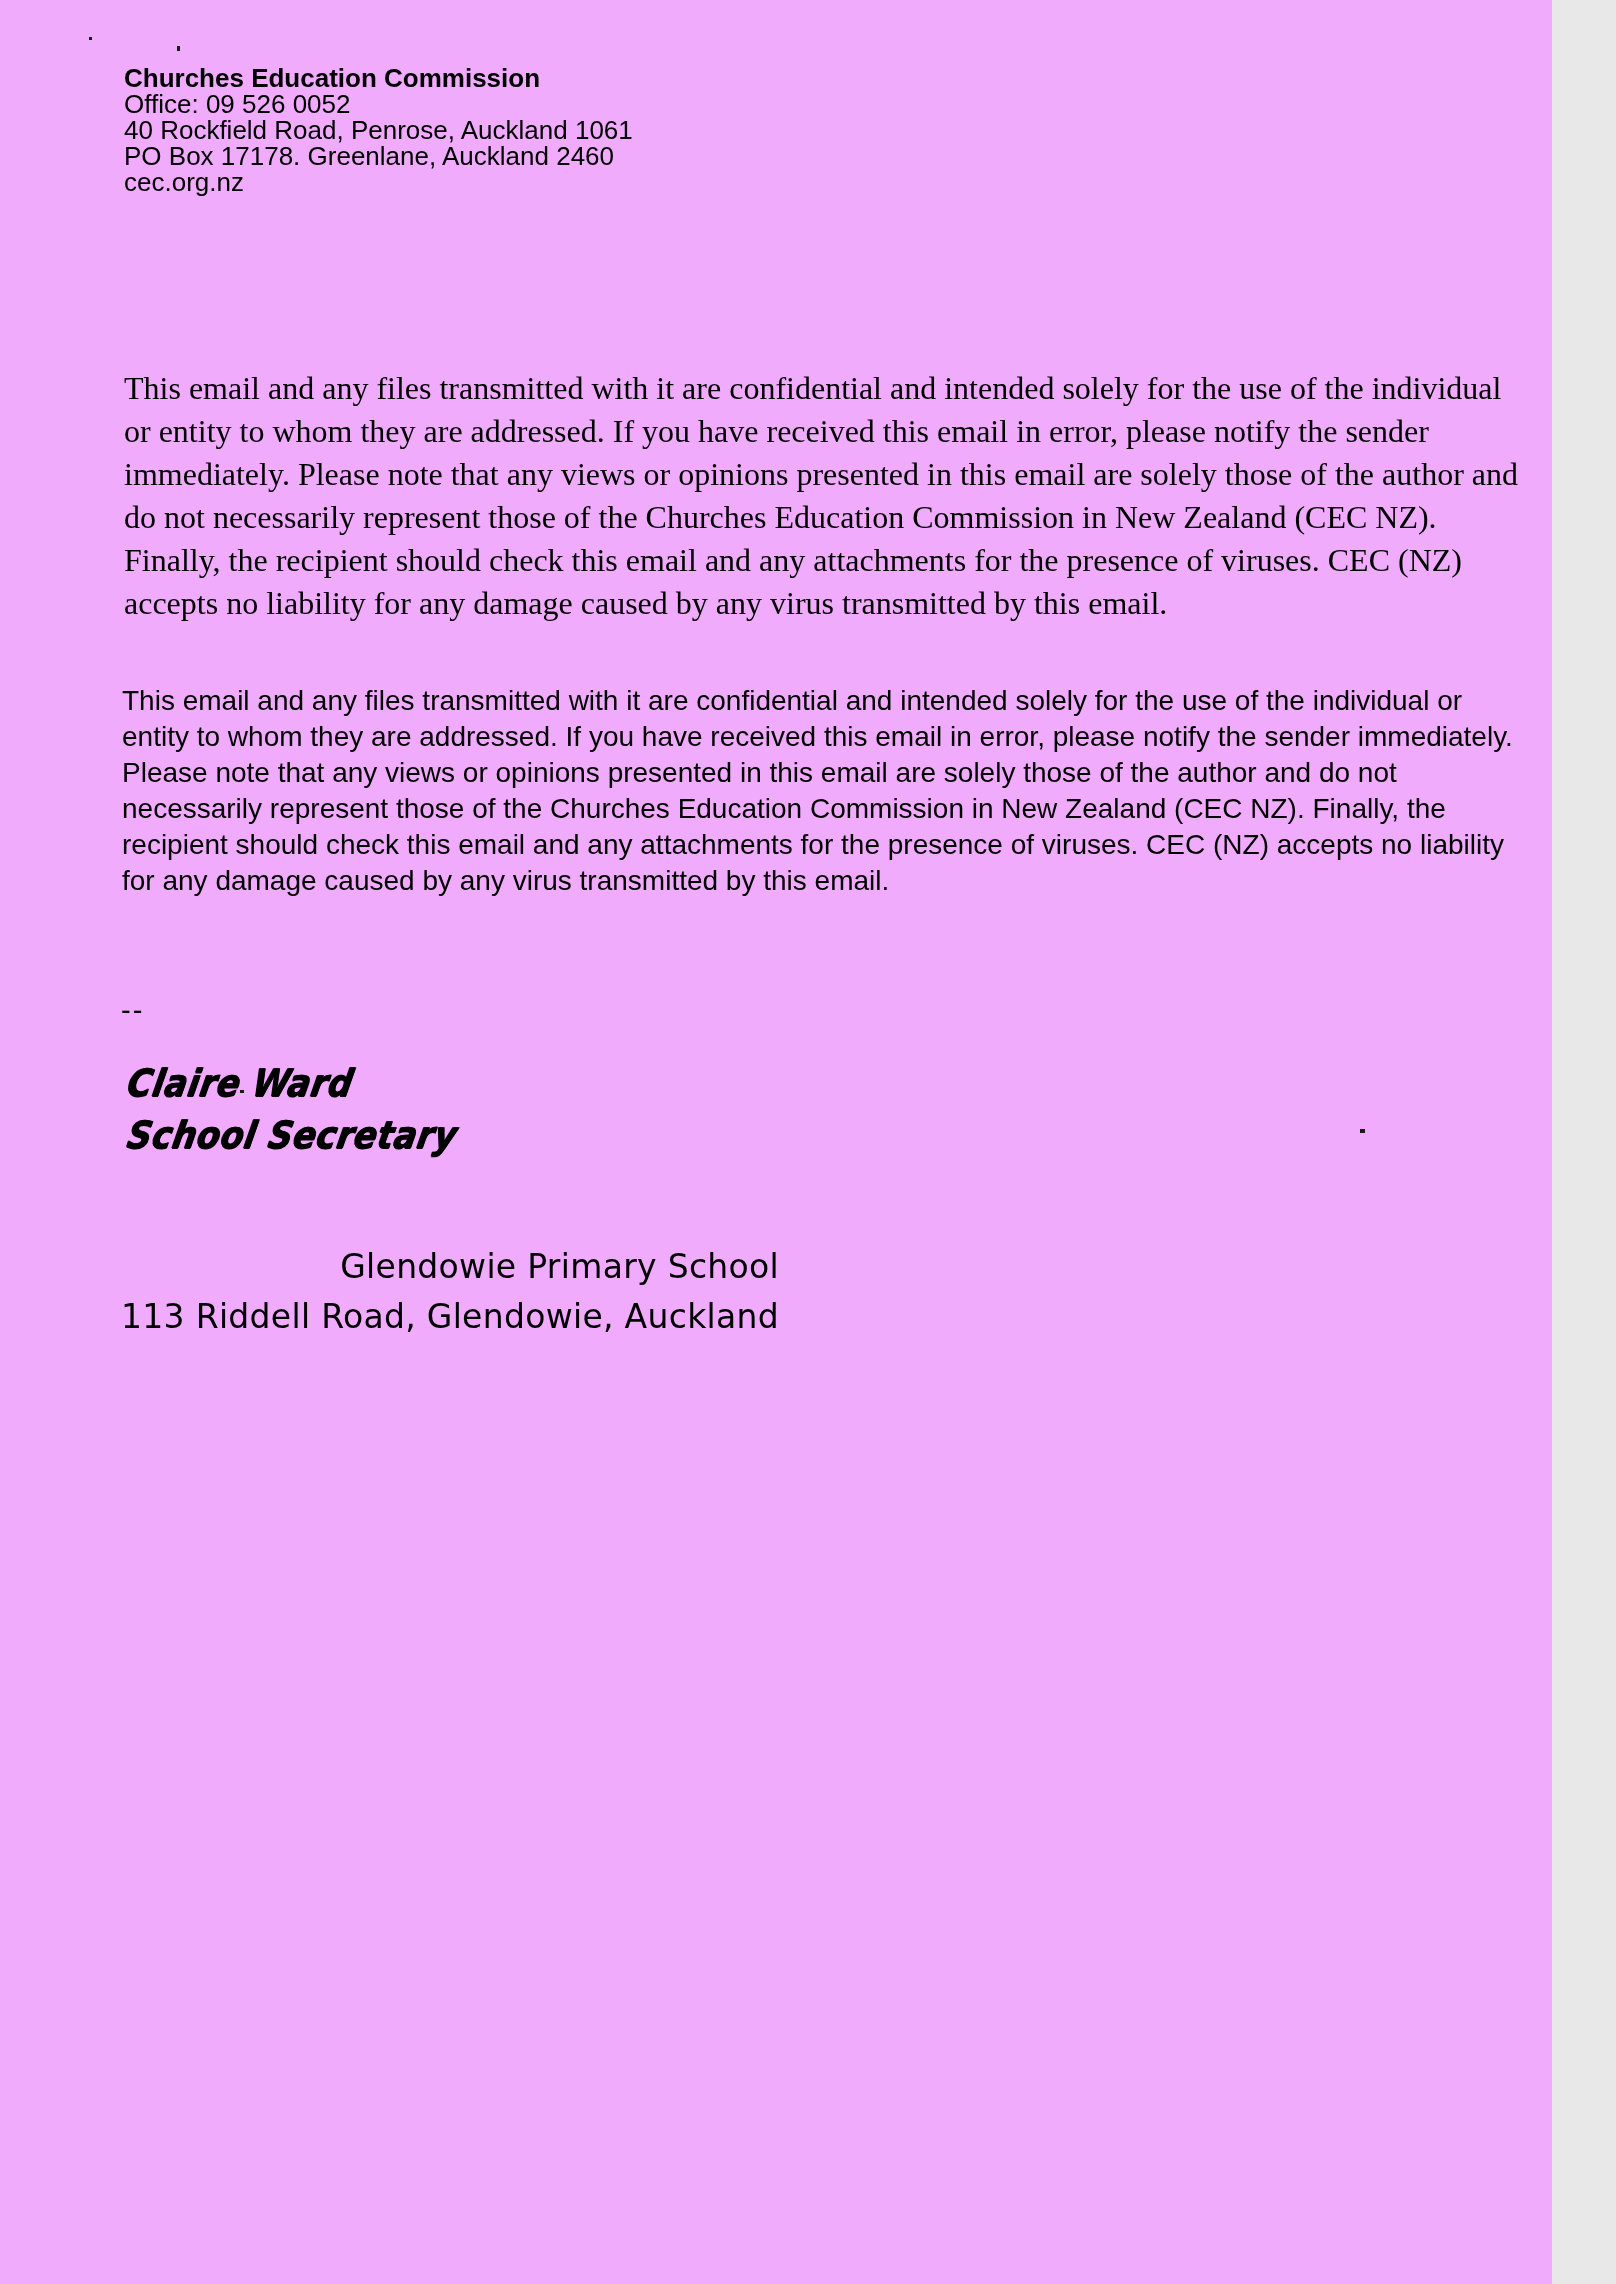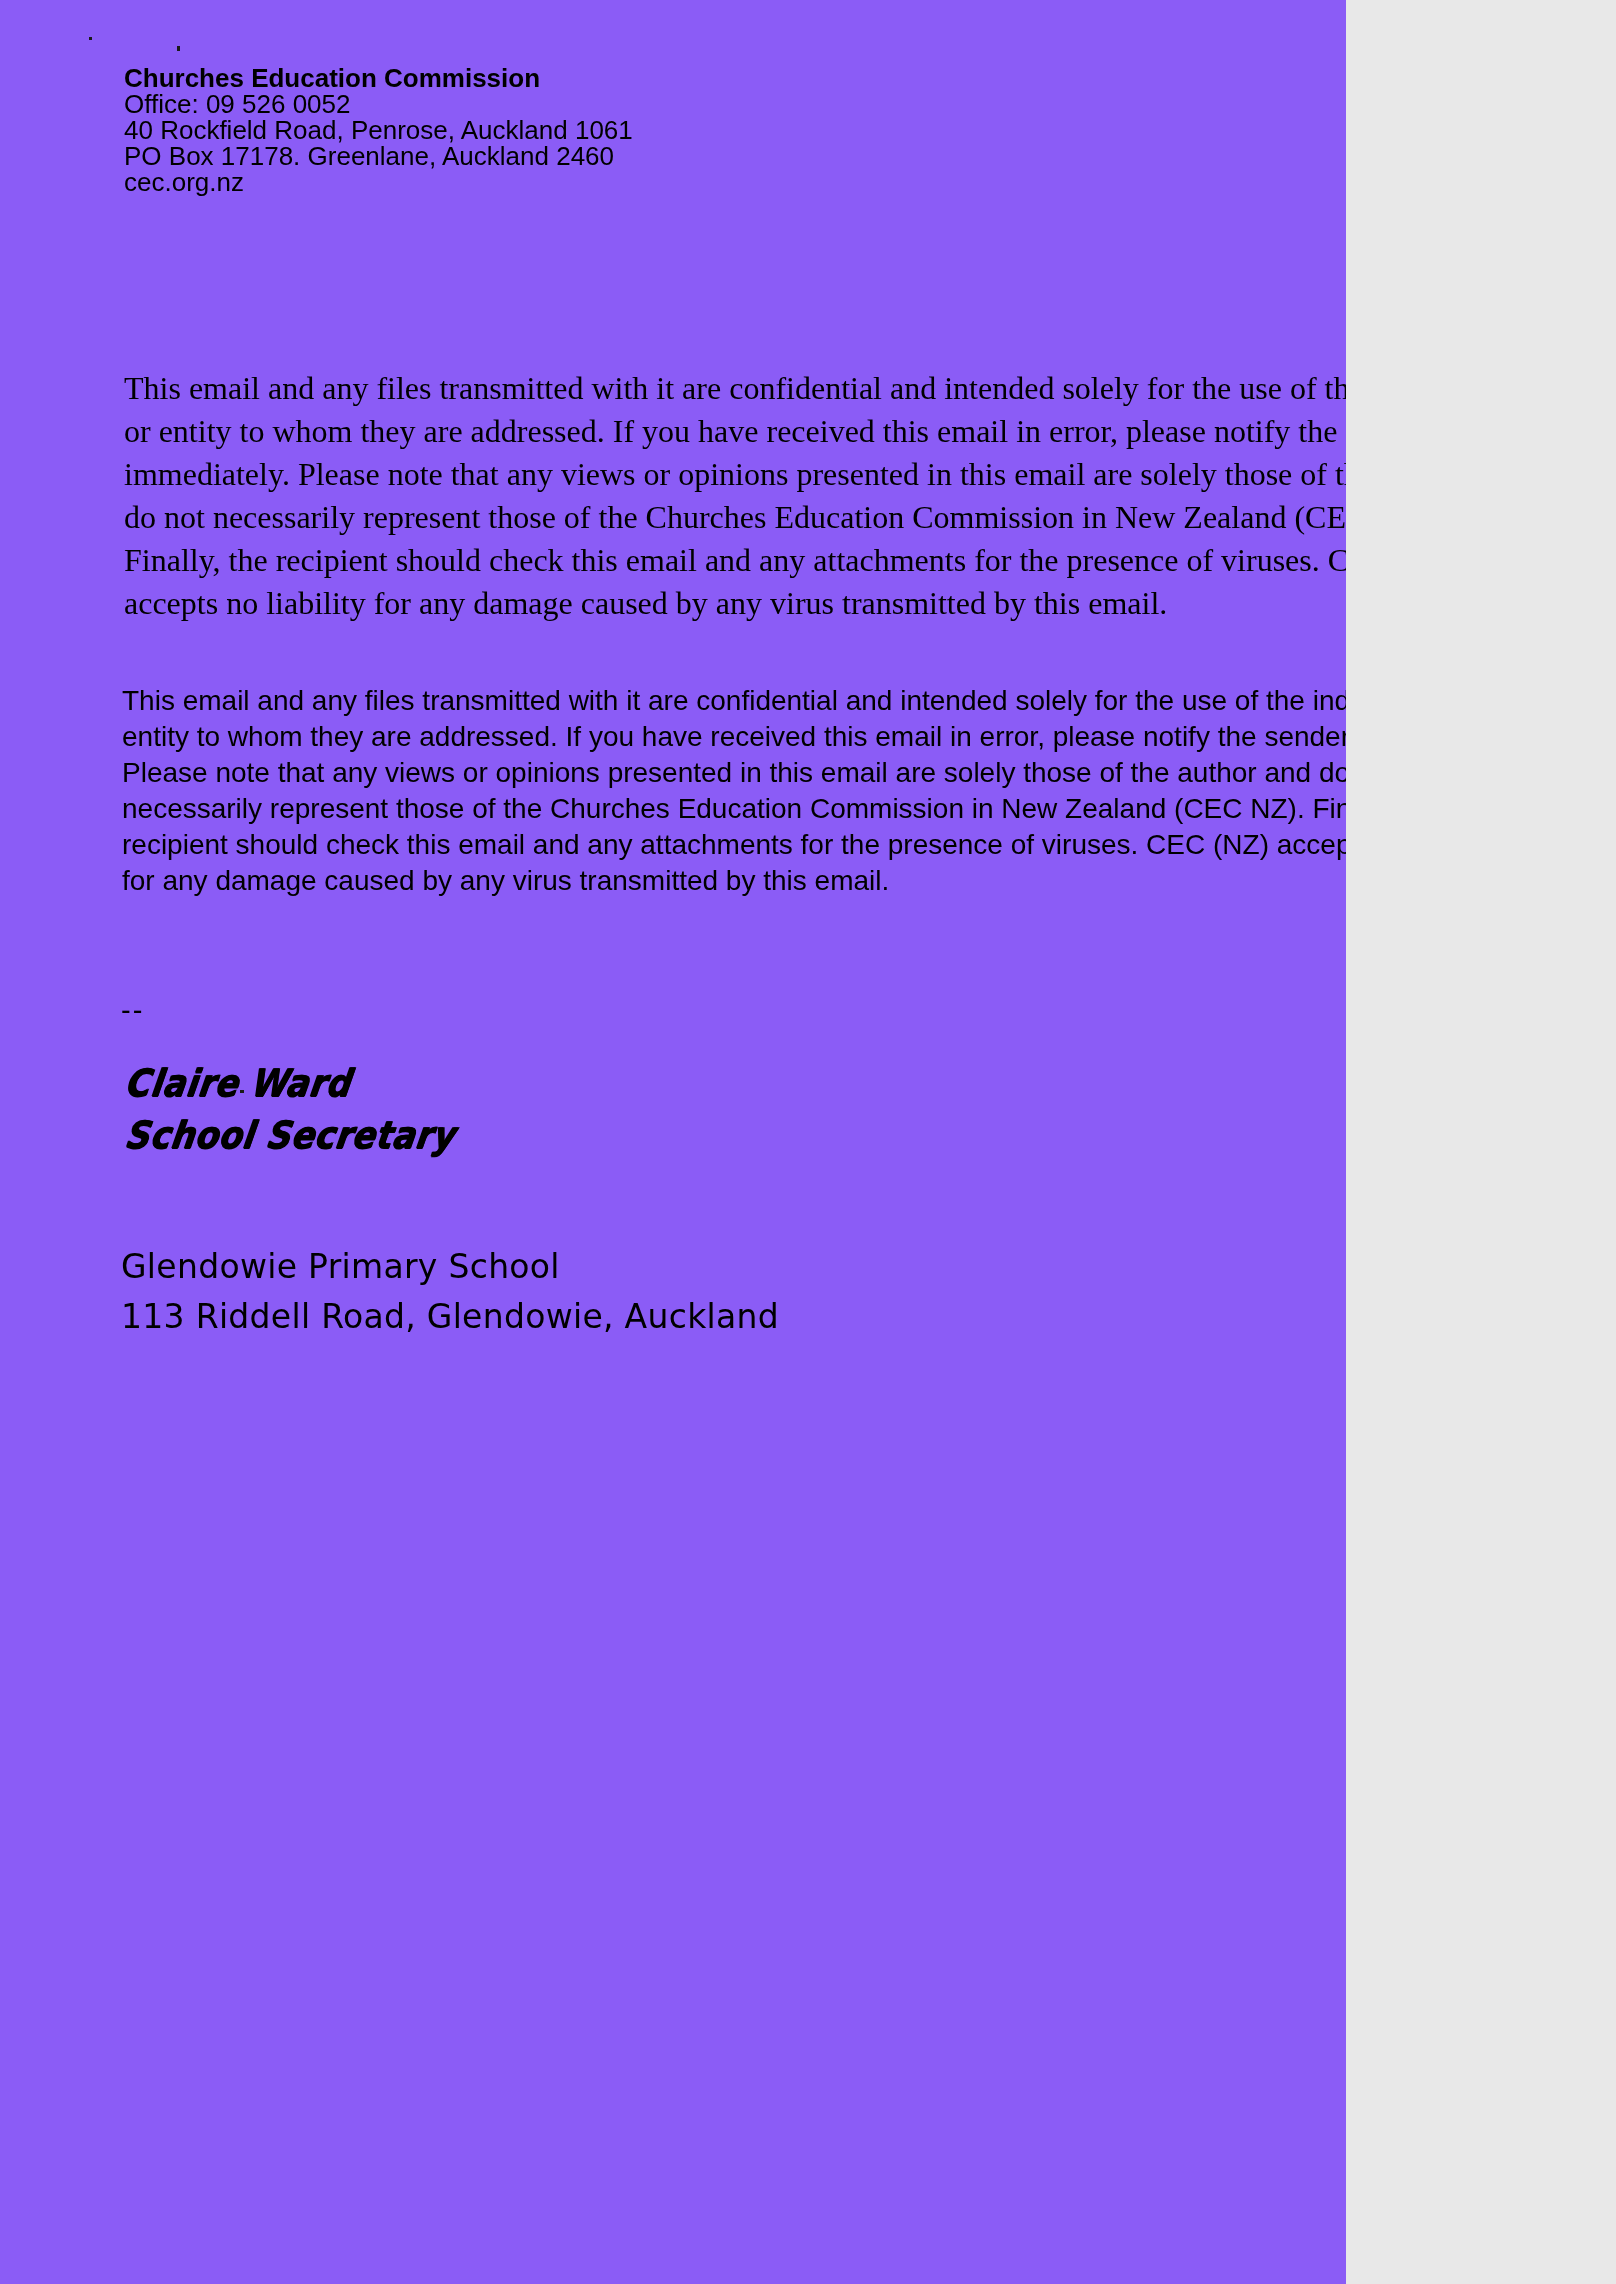--- a/index.html
+++ b/index.html
@@ -2,26 +2,25 @@
 <html style="font-size:10.4px"><head>
 <meta charset="utf-8">
 <style>
   html, body {
     margin: 0;
     padding: 0;
     background: #e8e8e8;
   }
   .page {
     position: relative;
-    width: 1302px;
+    width: 1552px;
     height: 2284px;
-    background: #8b5cf6;
+    background: #f0abfc;
     color: #000000;
     overflow: hidden;
-    padding-left: 44px;
   }
 
   
   .header-block {
     position: absolute;
     left: 124px;
     top: 65px;
     font-family: "Liberation Sans", sans-serif;
     font-size: 26px;
     line-height: 26px;
@@ -91,20 +90,21 @@
   .school-block {
     position: absolute;
     left: 121px;
     top: 1242px;
     font-family: "DejaVu Sans", sans-serif;
     font-size: 33px;
     line-height: 50px;
     color: #000;
     white-space: nowrap;
     letter-spacing: 0.3px;
+    text-align: right;
   }
 
   
   .speck {
     position: absolute;
     background: #1a1a1a;
   }
   .speck-1 { left: 89px;  top: 37px;   width: 2.6px; height: 3.3px; }
   .speck-2 { left: 177px;  top: 46px;   width: 2.6px; height: 5.2px; }
   .speck-3 { left: 240px;  top: 1090px; width: 3.9px; height: 3.3px; }

